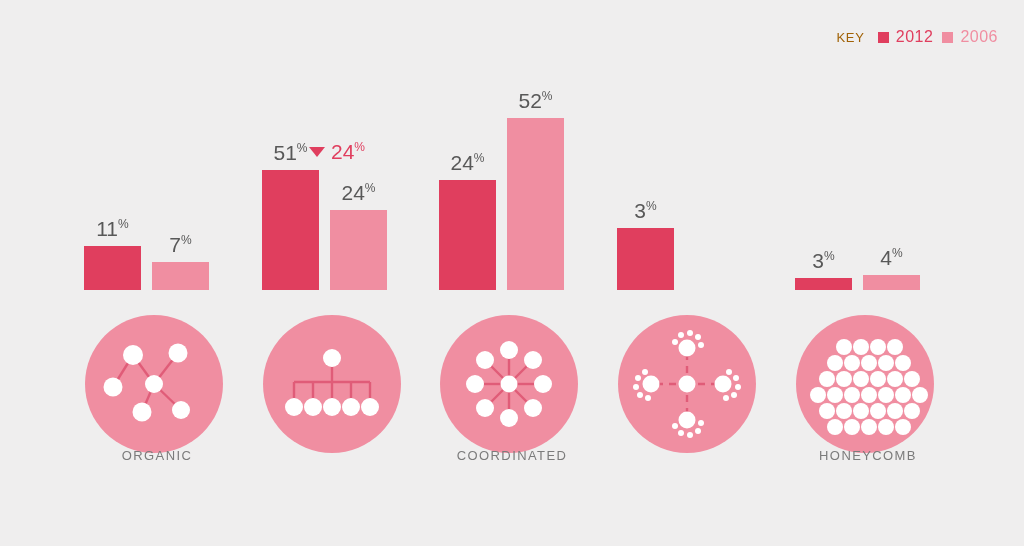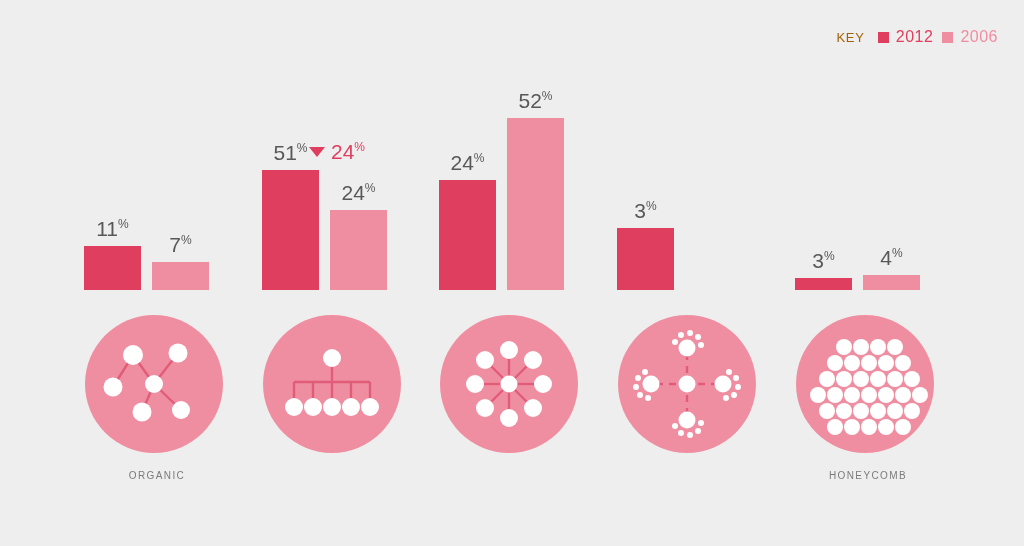--- a/index.html
+++ b/index.html
@@ -129,26 +129,26 @@
     width: 138px;
     height: 138px;
     border-radius: 50%;
     background: #f08ea1;
   }
   .icon-circle svg { display: block; }
 
   
   .cat-label {
     position: absolute;
-    top: 410px;
+    top: 388px;
     left: 0;
     width: 180px;
     text-align: center;
     color: #7b7b7b;
-    font-size: 10px;
+    font-size: 13px;
     letter-spacing: 1.4px;
   }
 </style>
 </head>
 <body>
 
 <div class="legend">
   <span class="legend-title">KEY</span>
   <span class="legend-item">
     <span class="legend-swatch" style="background:#e03e5e"></span>
@@ -261,20 +261,21 @@
           <circle cx="69" cy="103" r="9"></circle>
           <circle cx="35" cy="69" r="9"></circle>
           <circle cx="103" cy="69" r="9"></circle>
           <circle cx="45" cy="45" r="9"></circle>
           <circle cx="93" cy="45" r="9"></circle>
           <circle cx="45" cy="93" r="9"></circle>
           <circle cx="93" cy="93" r="9"></circle>
         </g>
       </svg>
     </div>
+    <div class="cat-label">COORDINATED</div>
   </div>
 
   <div class="category" style="left:600px">
     <div class="bars">
       <div class="bar-wrap first">
         <div class="bar-label"><span>3</span><span class="pct">%</span></div>
         <div class="bar c2012" style="height:62px"></div>
       </div>
     </div>
     <div class="icon-circle">

